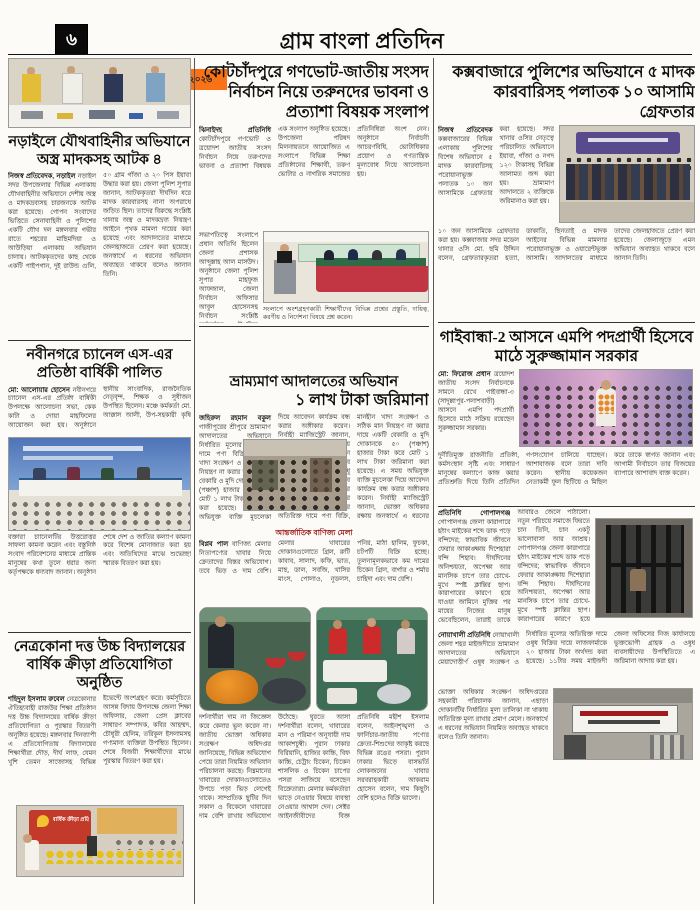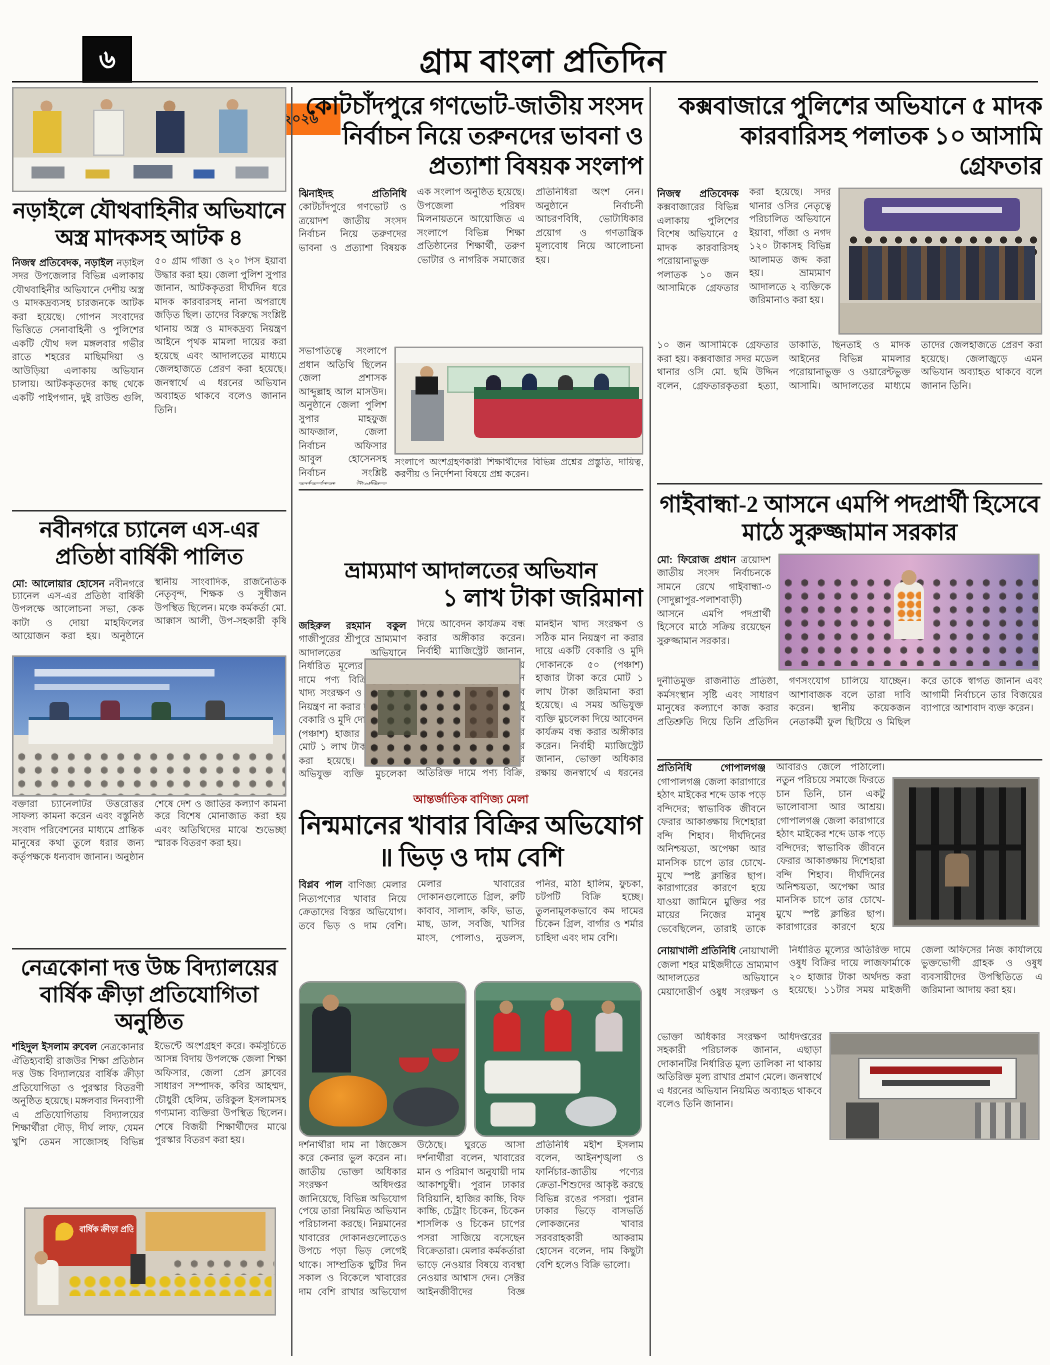--- a/index.html
+++ b/index.html
@@ -171,21 +171,20 @@
       </div>
 
       <div class="ph crowd" style="position:absolute;left:44px;top:26px;width:104px;height:72px;background-color:#a89c8c;">
         <i style="left:0;top:0;width:104px;height:16px;background:#c9c2b4;"></i>
         <i style="left:8px;top:20px;width:26px;height:30px;background:#4a4f3a;opacity:.7;"></i>
         <i style="left:66px;top:18px;width:22px;height:34px;background:#5b4a3a;opacity:.7;"></i>
       </div>
     </div>
 
     <div class="kicker">আন্তর্জাতিক বাণিজ্য মেলা</div>
-    <h2 class="hC2" style="margin-top:1px;">নিন্মমানের খাবার বিক্রির অভিযোগ ॥ ভিড় ও দাম বেশি</h2>
 
     <div class="body c3" style="height:66px;">
       <span class="byline">বিপ্লব পাল</span>
       <span>বাণিজ্য মেলার নিত্যপণ্যের খাবার নিয়ে ক্রেতাদের বিস্তর অভিযোগ। তবে ভিড় ও দাম বেশি। মেলার খাবারের দোকানগুলোতে গ্রিল, রুটি কাবাব, সালাদ, কফি, ভাত, মাছ, ডাল, সবজি, খাসির মাংস, পোলাও, নুডলস, পনির, মাঠা হালিম, ফুচকা, চটপটি বিক্রি হচ্ছে। তুলনামূলকভাবে কম দামের চিকেন গ্রিল, বার্গার ও শর্মার চাহিদা এবং দাম বেশি।</span>
     </div>
 
     <div class="row" style="height:104px;margin:2px 0;">
 
       <div class="ph" style="width:112px;height:104px;border-radius:8px;">
         <i style="left:0;top:0;width:112px;height:104px;background:#47634f;"></i>

